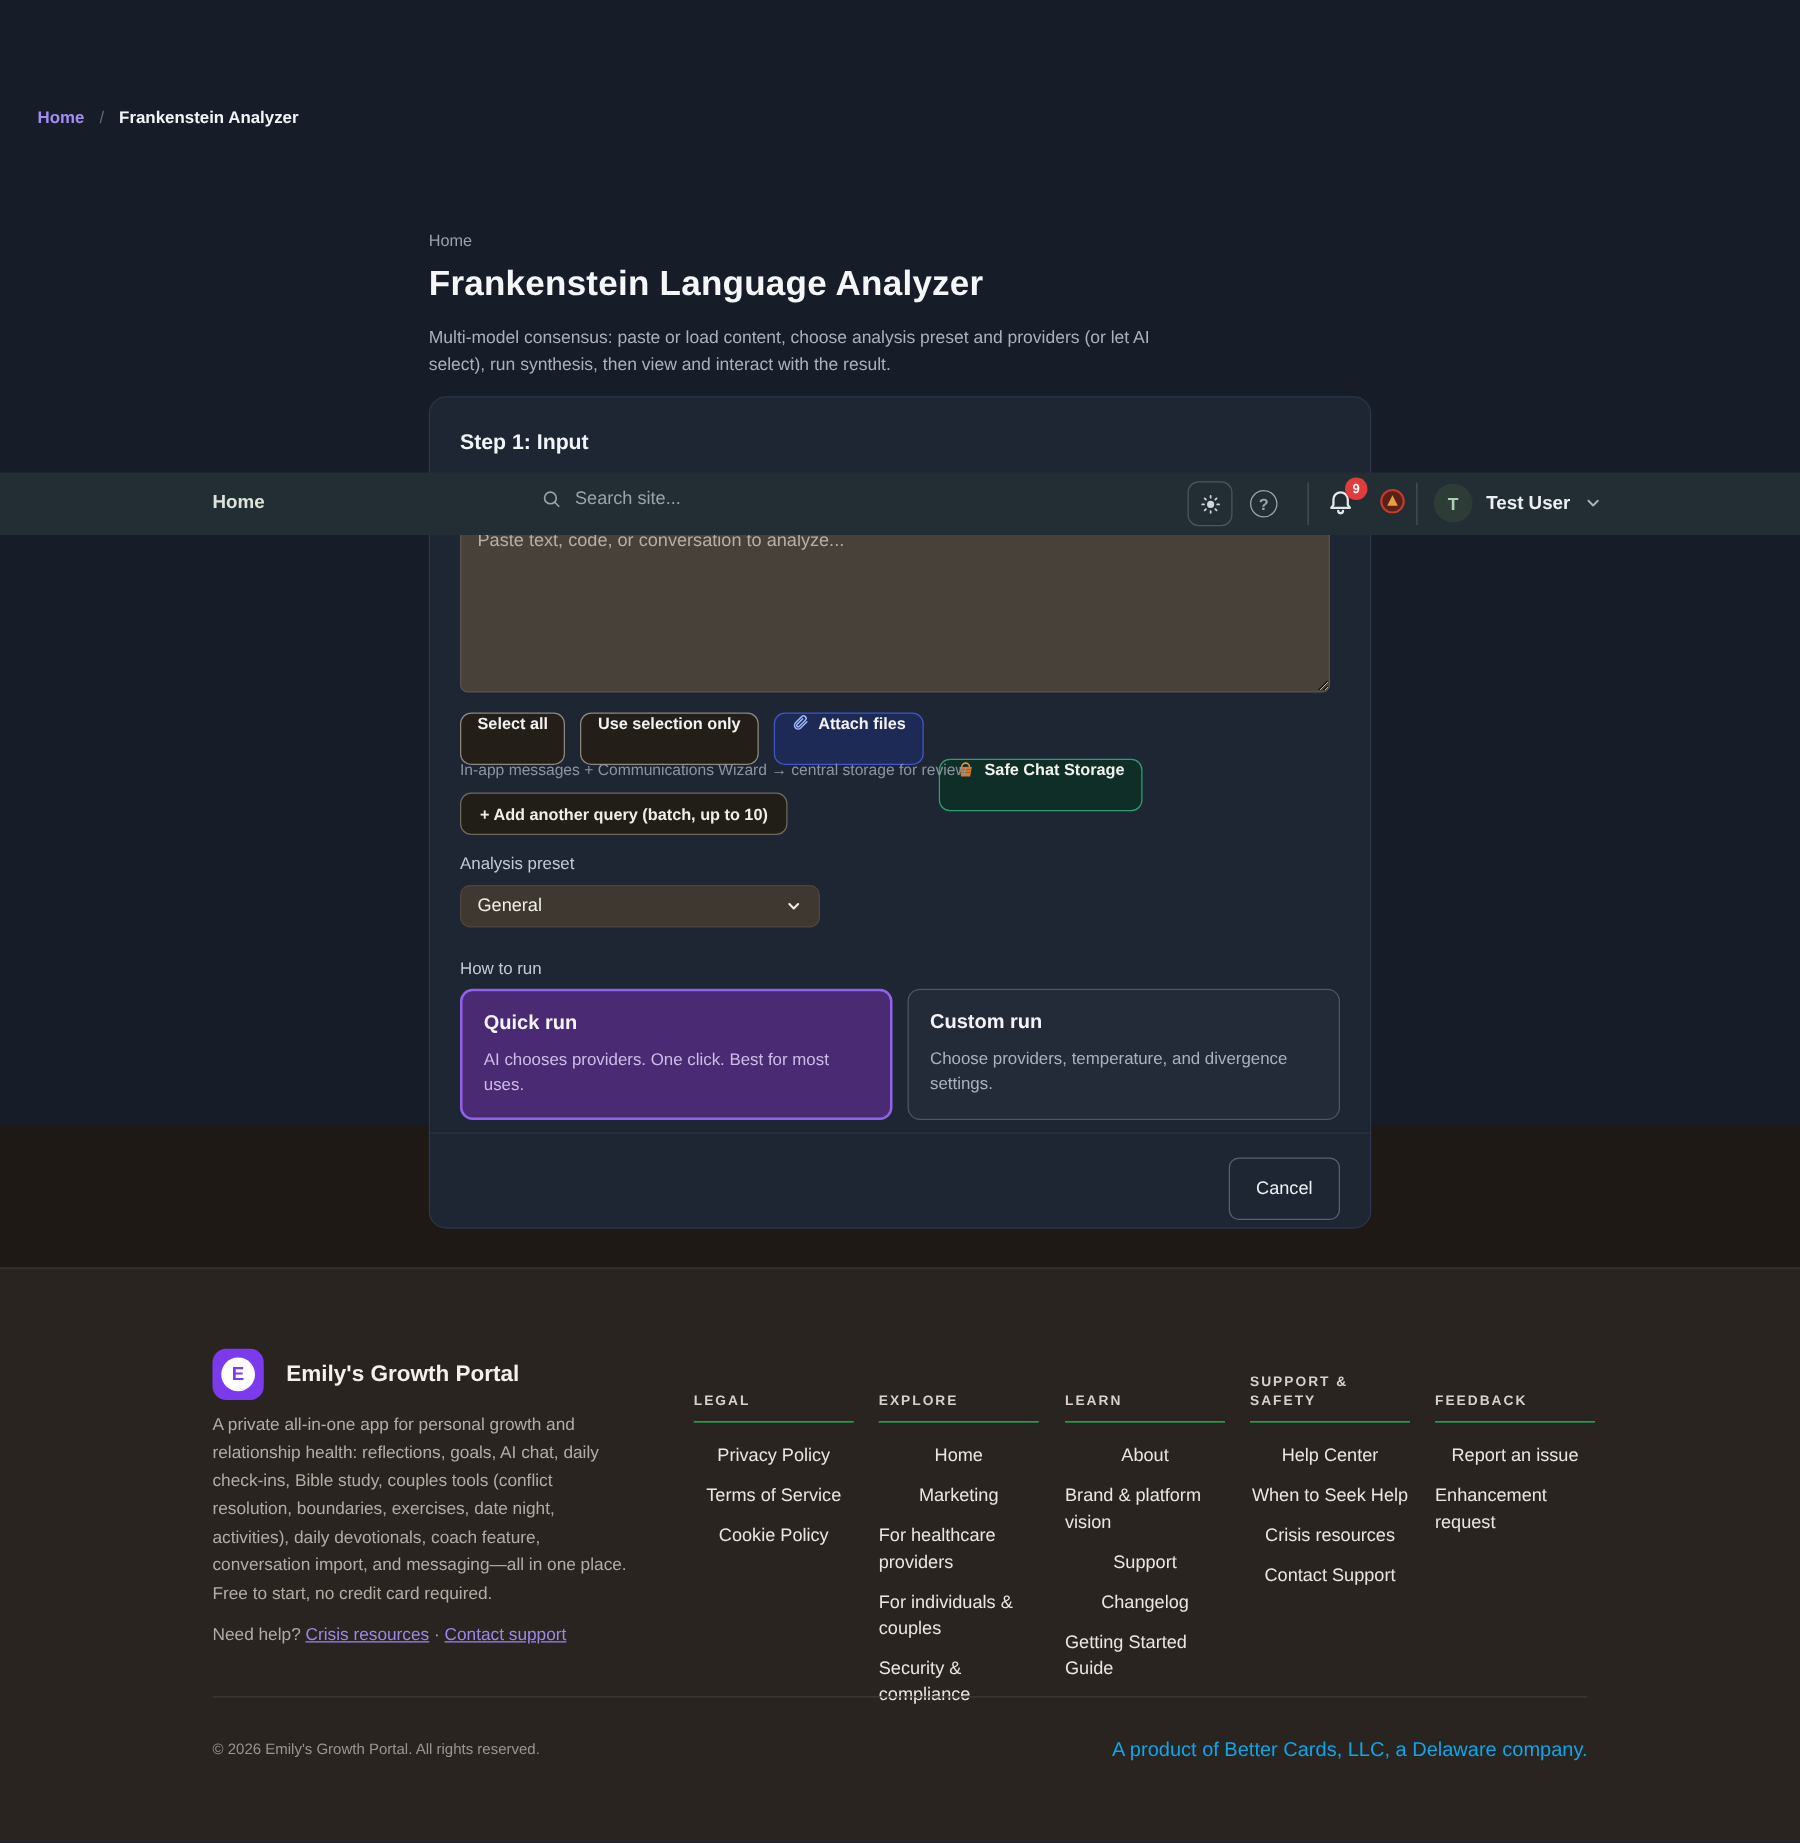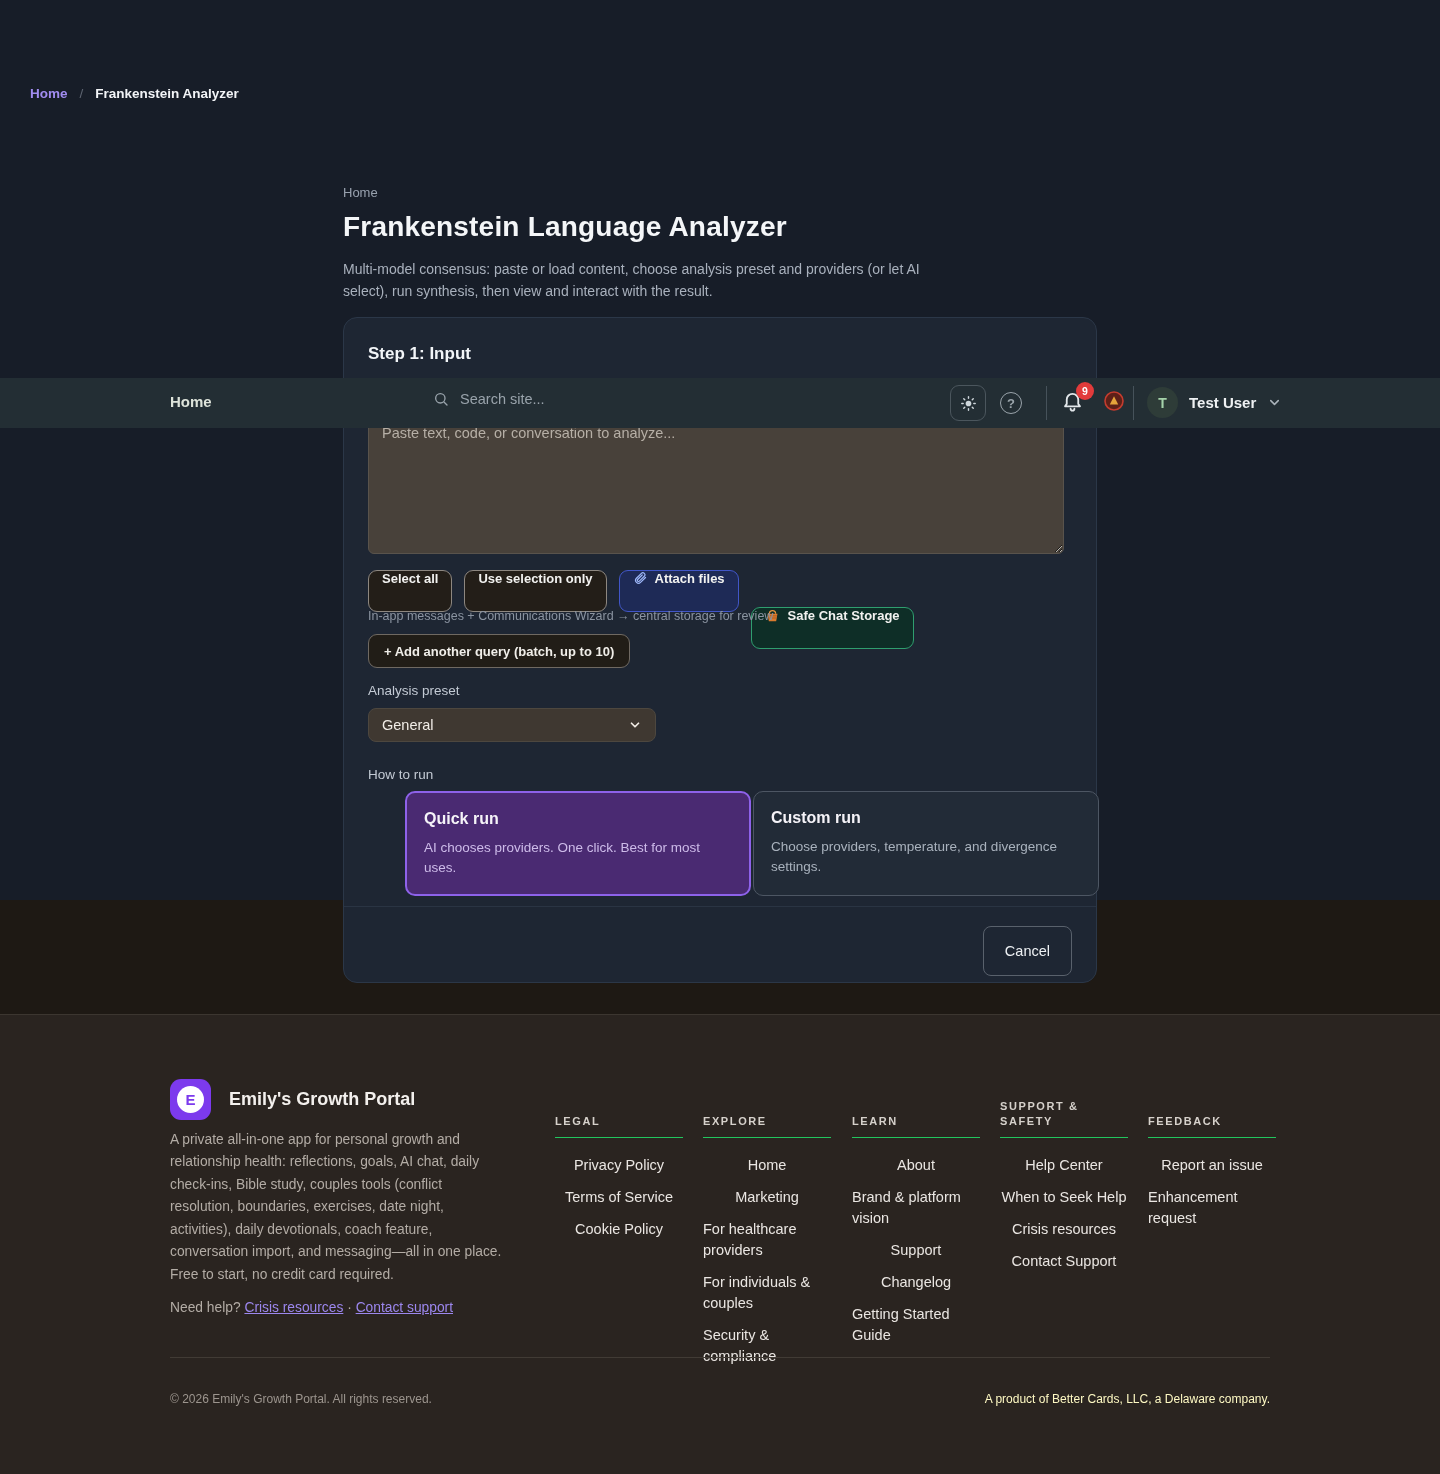--- a/index.html
+++ b/index.html
@@ -38,21 +38,21 @@
   .storage-note { position:absolute; left:24px; top:291px; font-size:12.5px; color:#8b94a1; }
   .add-query { position:absolute; left:24px; top:316px; height:34px; padding:0 15px; background:#211d17;
           border:1.5px solid #6f6962; border-radius:9px; color:#f0eee9; font-size:13px; font-weight:bold;
           font-family:inherit; cursor:pointer; }
 
   .field-label { position:absolute; left:24px; font-size:13.5px; color:#c3cad4; }
   .select { position:absolute; left:24px; top:390px; width:288px; height:34px; background:#3f3831;
           border:1px solid #4d473f; border-radius:8px; display:flex; align-items:center;
           justify-content:space-between; padding:0 13px; color:#f1ede7; font-size:14.5px; cursor:pointer; }
 
-  .run-row { position:absolute; left:24px; top:473px; display:flex; gap:2px;margin-left:37px; }
+  .run-row { position:absolute; left:24px; top:473px; display:flex; gap:12px; }
   .run-card { width:346px; height:105px; border-radius:10px; padding:17px 17px; cursor:pointer; }
   .run-quick  { background:#4a2a72; border:2px solid #8e62ea; }
   .run-custom { background:#222b37; border:1px solid #4d5663; }
   .run-title { font-size:16px; font-weight:bold; color:#f5f3f8; margin-bottom:10px; }
   .run-desc  { font-size:13.5px; line-height:1.45; }
   .run-quick  .run-desc { color:#cdbbe9; }
   .run-custom .run-desc { color:#a9b2bd; }
 
   .card-divider { position:absolute; left:0; top:588px; width:100%; border-top:1px solid #2a3443; }
   .cancel-btn { position:absolute; right:24px; top:608px; height:50px; padding:0 21px; background:transparent;
@@ -97,21 +97,21 @@
   .need-help a { color:#9c87ee; text-decoration:underline; cursor:pointer; }
 
   .fcol { position:absolute; top:50px; width:128px; }
   .fcol-head { min-height:42px; display:flex; align-items:flex-end; padding-bottom:9px; border-bottom:1px solid #22c55e;
           font-size:11px; font-weight:bold; letter-spacing:1.6px; color:#d6d1cb; line-height:1.3;margin-top:31px; }
   .fcol-links { margin-top:17px; display:flex; flex-direction:column; gap:11px;align-items:center; }
   .fcol-links a { font-size:14.5px; color:#eae6e2; line-height:1.45; text-decoration:none; cursor:pointer; }
 
   .footer-divider { position:absolute; left:170px; top:342px; width:1100px; border-top:1px solid #413b35; }
   .footer-copy { position:absolute; left:170px; top:377px; font-size:12px; color:#9c958e; }
-  .footer-company { position:absolute; right:170px; top:377px; font-size:12px; color:#fef9c3; }
+  .footer-company { position:absolute; right:170px; top:377px; font-size:16px; color:#0ea5e9; }
 </style>
 </head>
 <body>
 
 <div class="page">
   <div class="bg-strip"></div>
 
   <div class="breadcrumb">
     <span class="crumb-home">Home</span>
     <span class="crumb-sep">/</span>

